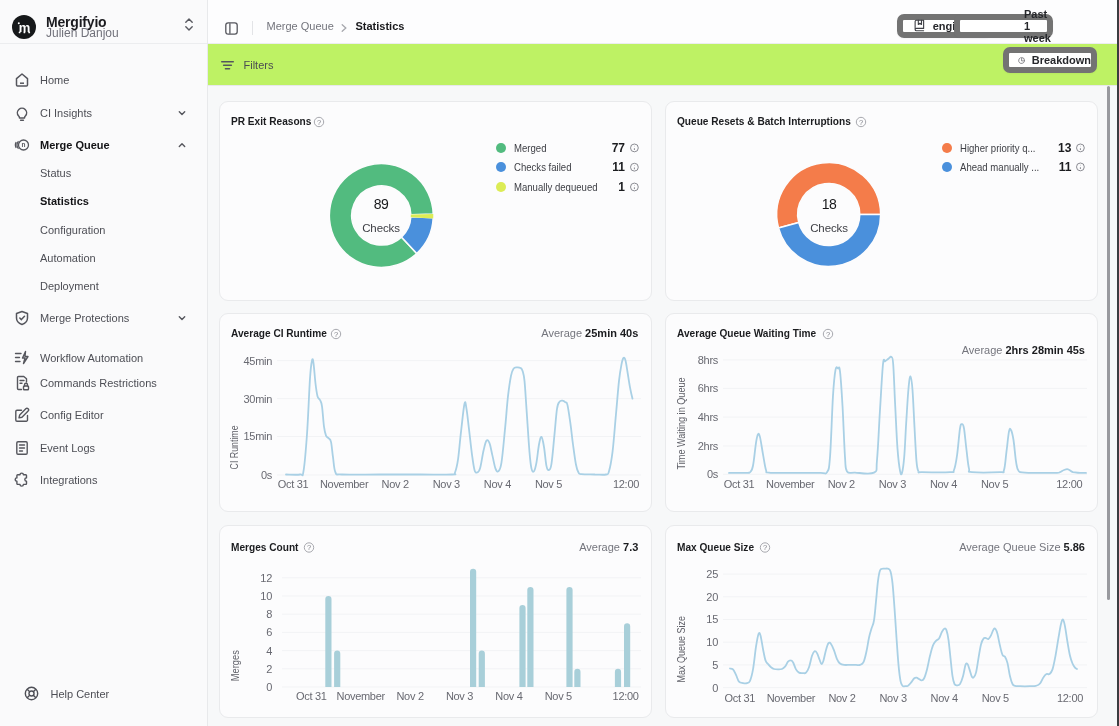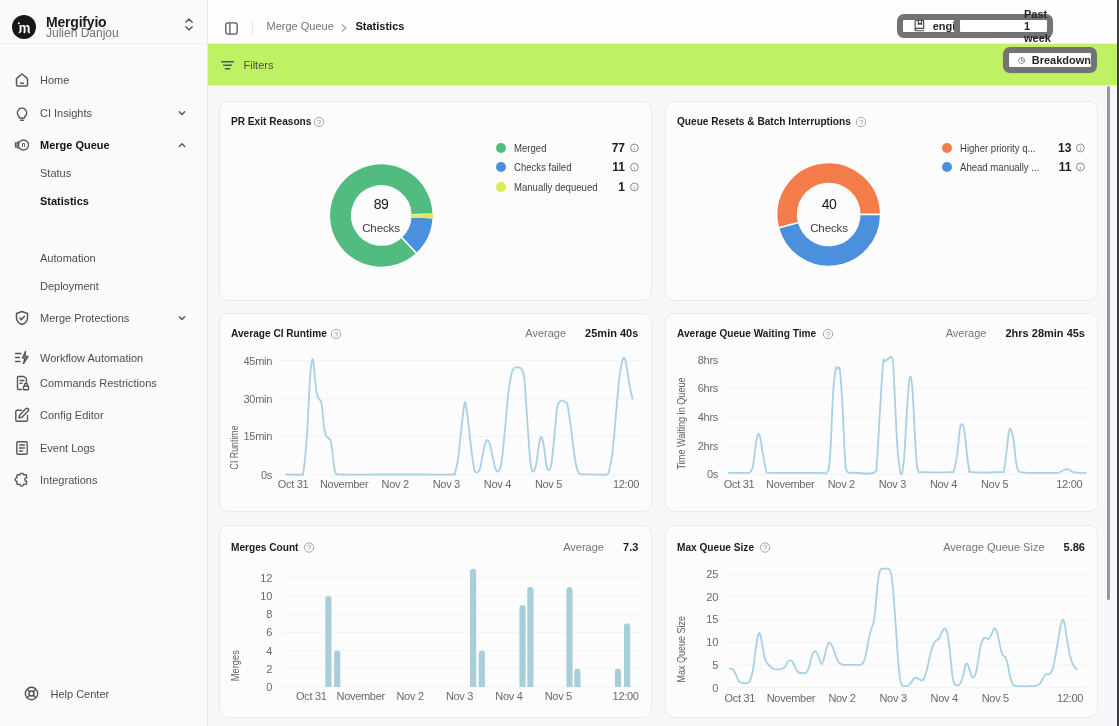--- a/index.html
+++ b/index.html
@@ -26,21 +26,21 @@
 #filterbar { position:absolute; left:208px; top:44px; width:911px; height:42px; background:#bef264; border-bottom:1px solid #E7E8EA; }
 .crumb-gray { position:absolute; font-size:11px; color:#73747C; line-height:13px; }
 .crumb-dark { position:absolute; font-size:11px; font-weight:700; color:#18181B; line-height:13px; }
 .vdiv { position:absolute; left:43.6px; top:20.8px; width:1px; height:14px; background:#E3E4E7; }
 .btn { position:absolute; background:#FFFFFF; border:6px solid #737373; border-radius:7px; box-shadow:0 1px 2px rgba(16,24,40,.04); display:flex; align-items:center; font-size:11px; font-weight:700; color:#26272B; }
 
 
 .card { position:absolute; background:#FCFCFD; border:1px solid #E9EAEC; border-radius:9px; }
 .card-title { position:absolute; font-size:11px; font-weight:700; color:#1B1C1F; white-space:nowrap; line-height:12px; transform:scaleX(0.92); transform-origin:left center; }
 .avg { position:absolute; font-size:11px; color:#74757D; white-space:nowrap; line-height:12px; }
-.avg b { color:#1B1C1F; font-weight:700;margin-left:16px; }
+.avg b { color:#1B1C1F; font-weight:700; }
 
 .ldot { position:absolute; width:9.8px; height:9.8px; border-radius:50%; }
 .llabel { position:absolute; font-size:11px; color:#3F4046; white-space:nowrap; line-height:12px; transform:scaleX(0.87); transform-origin:left center; }
 .lval { position:absolute; font-size:12px; font-weight:700; color:#1B1C1F; line-height:12px; }
 
 .donut-num { position:absolute; font-size:14px; font-weight:400; color:#17181B; text-align:center; letter-spacing:-0.5px; }
 .donut-lab { position:absolute; font-size:11.5px; color:#3F4046; text-align:center; letter-spacing:-0.1px; }
 
 svg.chart { position:absolute; left:0; top:0; overflow:visible; }
 .xt { font-size:11px; fill:#686971; letter-spacing:-0.3px; }
@@ -97,20 +97,23 @@
       <span class="lbl b">Merge Queue</span>
       <svg class="chev" width="10" height="10" viewBox="0 0 10 10" fill="none" stroke="#55565D" stroke-width="1.4" stroke-linecap="round" stroke-linejoin="round">
         <path d="M2.3 6.4 L5 3.7 L7.7 6.4"></path>
       </svg>
     </div>
   <div class="nav-item" style="top:159px">
       <span class="lbl">Status</span>
     </div>
   <div class="nav-item" style="top:187px">
       <span class="lbl b">Statistics</span>
+    </div>
+  <div class="nav-item" style="top:215.5px">
+      <span class="lbl">Configuration</span>
     </div>
   <div class="nav-item" style="top:244px">
       <span class="lbl">Automation</span>
     </div>
   <div class="nav-item" style="top:272px">
       <span class="lbl">Deployment</span>
     </div>
   <div class="nav-item" style="top:304px">
       <svg class="ic" viewBox="0 0 16 16" fill="none" stroke="#55565D" stroke-width="1.5" stroke-linecap="round" stroke-linejoin="round">
         <path d="M8 1.5 L13.5 3.5 V8 c0 3.5 -2.7 5.6 -5.5 6.5 C5.2 13.6 2.5 11.5 2.5 8 V3.5 Z"></path>
@@ -374,26 +377,26 @@
     </g>
 </svg>
 
 <div class="card-title" style="left:231px;top:114.5px">PR Exit Reasons</div>
 <div class="card-title" style="left:677px;top:114.5px">Queue Resets &amp; Batch Interruptions</div>
 <div class="card-title" style="left:231px;top:327px">Average CI Runtime</div>
 <div class="card-title" style="left:677px;top:327px">Average Queue Waiting Time</div>
 <div class="card-title" style="left:231px;top:540.5px">Merges Count</div>
 <div class="card-title" style="left:677px;top:540.5px">Max Queue Size</div>
 <div class="avg" style="top:327px;right:480.7px">Average <b>25min 40s</b></div>
-<div class="avg" style="top:327px;right:34px">Average <b>2hrs 28min 45s</b></div>
+<div class="avg" style="top:344px;right:34px">Average <b>2hrs 28min 45s</b></div>
 <div class="avg" style="top:540.5px;right:480.7px">Average <b>7.3</b></div>
 <div class="avg" style="top:540.5px;right:34px">Average Queue Size <b>5.86</b></div>
 <div class="donut-num" style="left:341px;top:195.5px;width:80px">89</div>
 <div class="donut-lab" style="left:341px;top:221.8px;width:80px">Checks</div>
-<div class="donut-num" style="left:789px;top:195.5px;width:80px">40</div>
+<div class="donut-num" style="left:789px;top:195.5px;width:80px">18</div>
 <div class="donut-lab" style="left:789px;top:221.8px;width:80px">Checks</div>
 <div class="ldot" style="background:#52BB7F;left:496.1px;top:143.0px"></div>
 <div class="llabel" style="left:514px;top:141.9px">Merged</div>
 <div class="lval" style="right:494px;top:141.9px">77</div>
 <div class="ldot" style="background:#4A90DC;left:496.1px;top:162.29999999999998px"></div>
 <div class="llabel" style="left:514px;top:161.2px">Checks failed</div>
 <div class="lval" style="right:494px;top:161.2px">11</div>
 <div class="ldot" style="background:#DCEC55;left:496.1px;top:182.1px"></div>
 <div class="llabel" style="left:514px;top:181px">Manually dequeued</div>
 <div class="lval" style="right:494px;top:181px">1</div>

